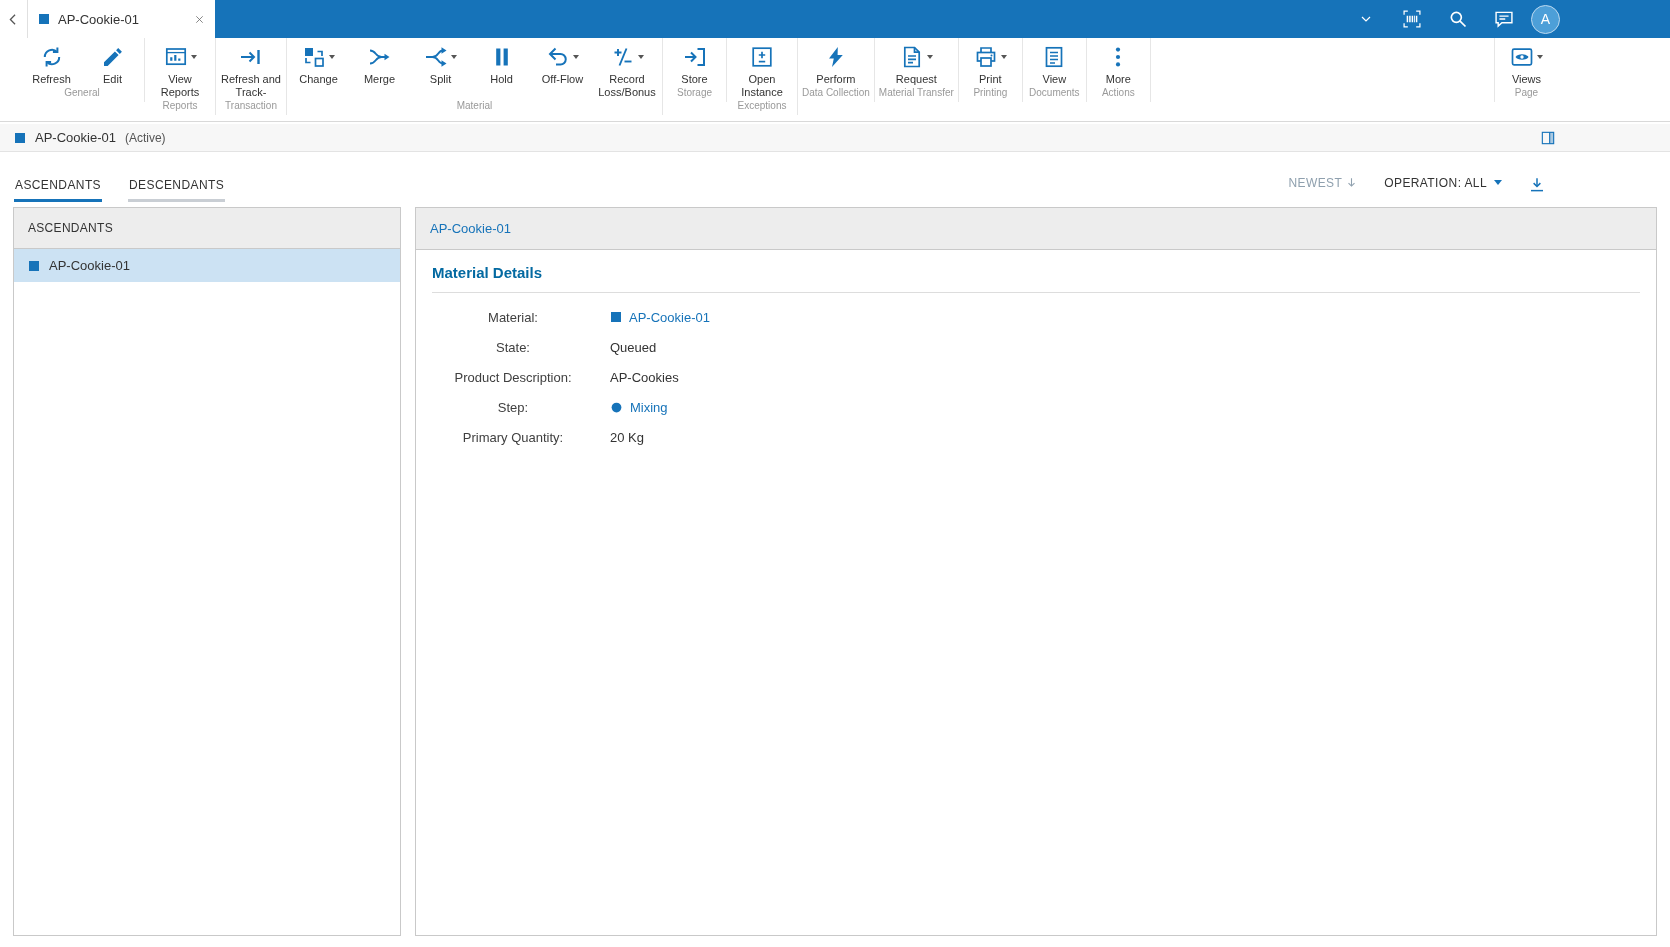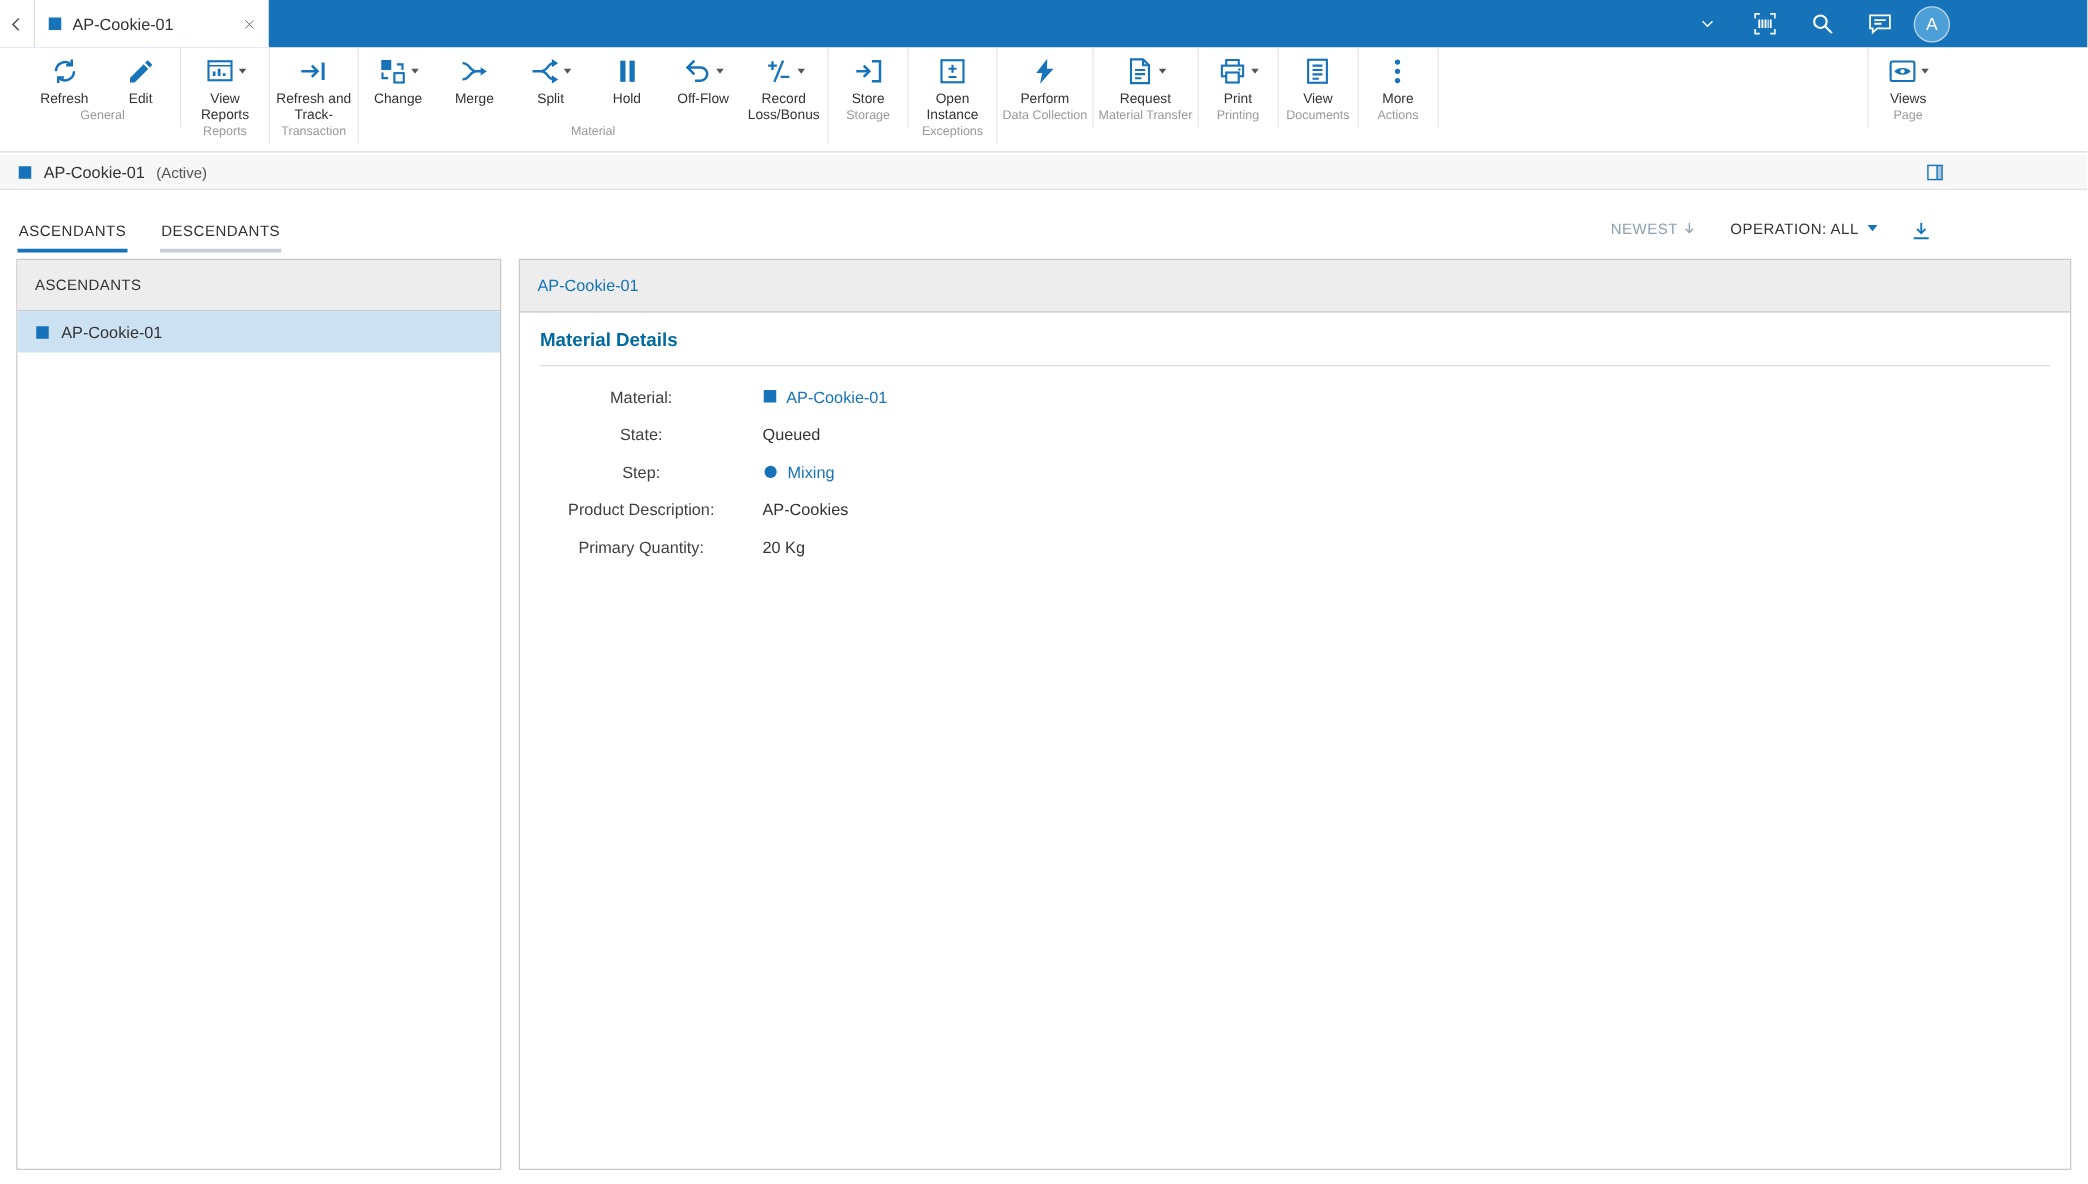--- a/index.html
+++ b/index.html
@@ -504,39 +504,39 @@
 
       <div class="frow">
         <div class="flabel">State:</div>
         <div class="fvalue">
             <span>Queued</span>
           </div>
       </div>
 
 
       <div class="frow">
+        <div class="flabel">Product Description:</div>
+        <div class="fvalue">
+            <span>AP-Cookies</span>
+          </div>
+      </div>
+
+      <div class="frow">
         <div class="flabel">Step:</div>
         <div class="fvalue">
           <span class="ic vicon s">
               <svg viewBox="0 0 24 24" fill="currentColor">
                 <circle cx="12" cy="12" r="9"></circle>
               </svg>
             </span>
           <a class="link">Mixing</a>
         </div>
       </div>
 
       <div class="frow">
-        <div class="flabel">Product Description:</div>
-        <div class="fvalue">
-            <span>AP-Cookies</span>
-          </div>
-      </div>
-
-      <div class="frow">
         <div class="flabel">Primary Quantity:</div>
         <div class="fvalue">
             <span>20 Kg</span>
           </div>
       </div>
 
     </div>
   </div>
 </div>
 

